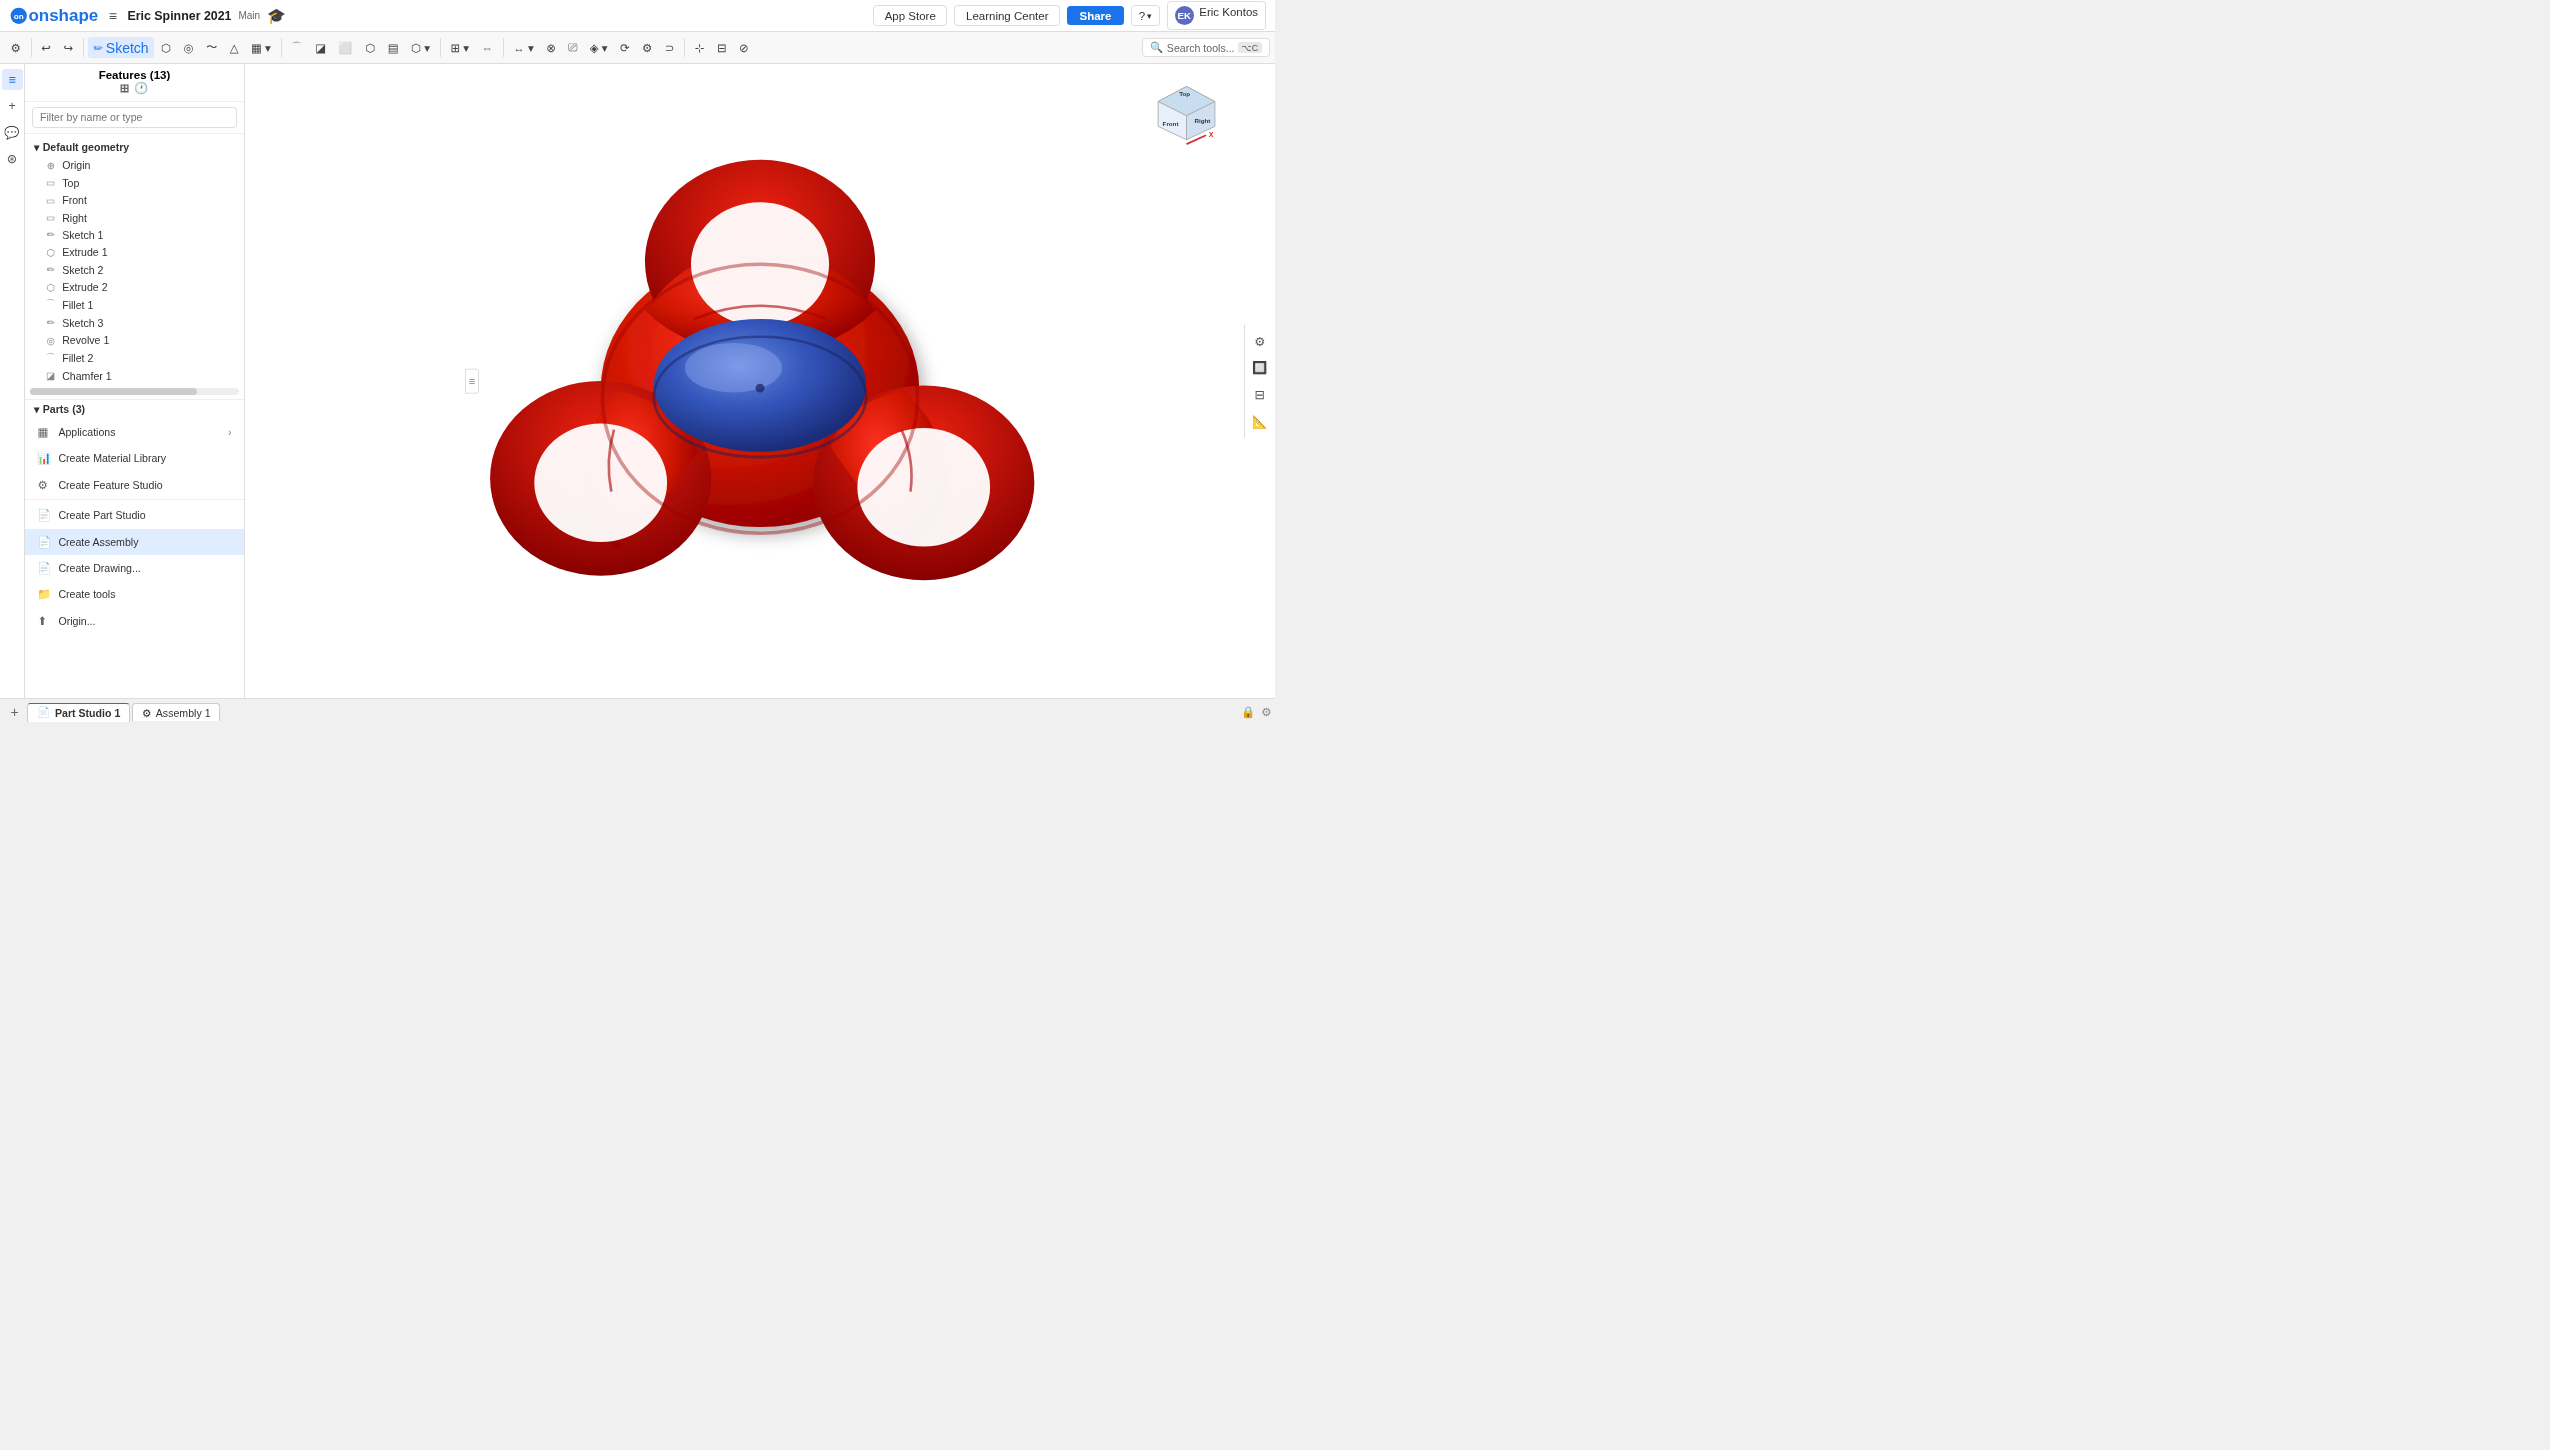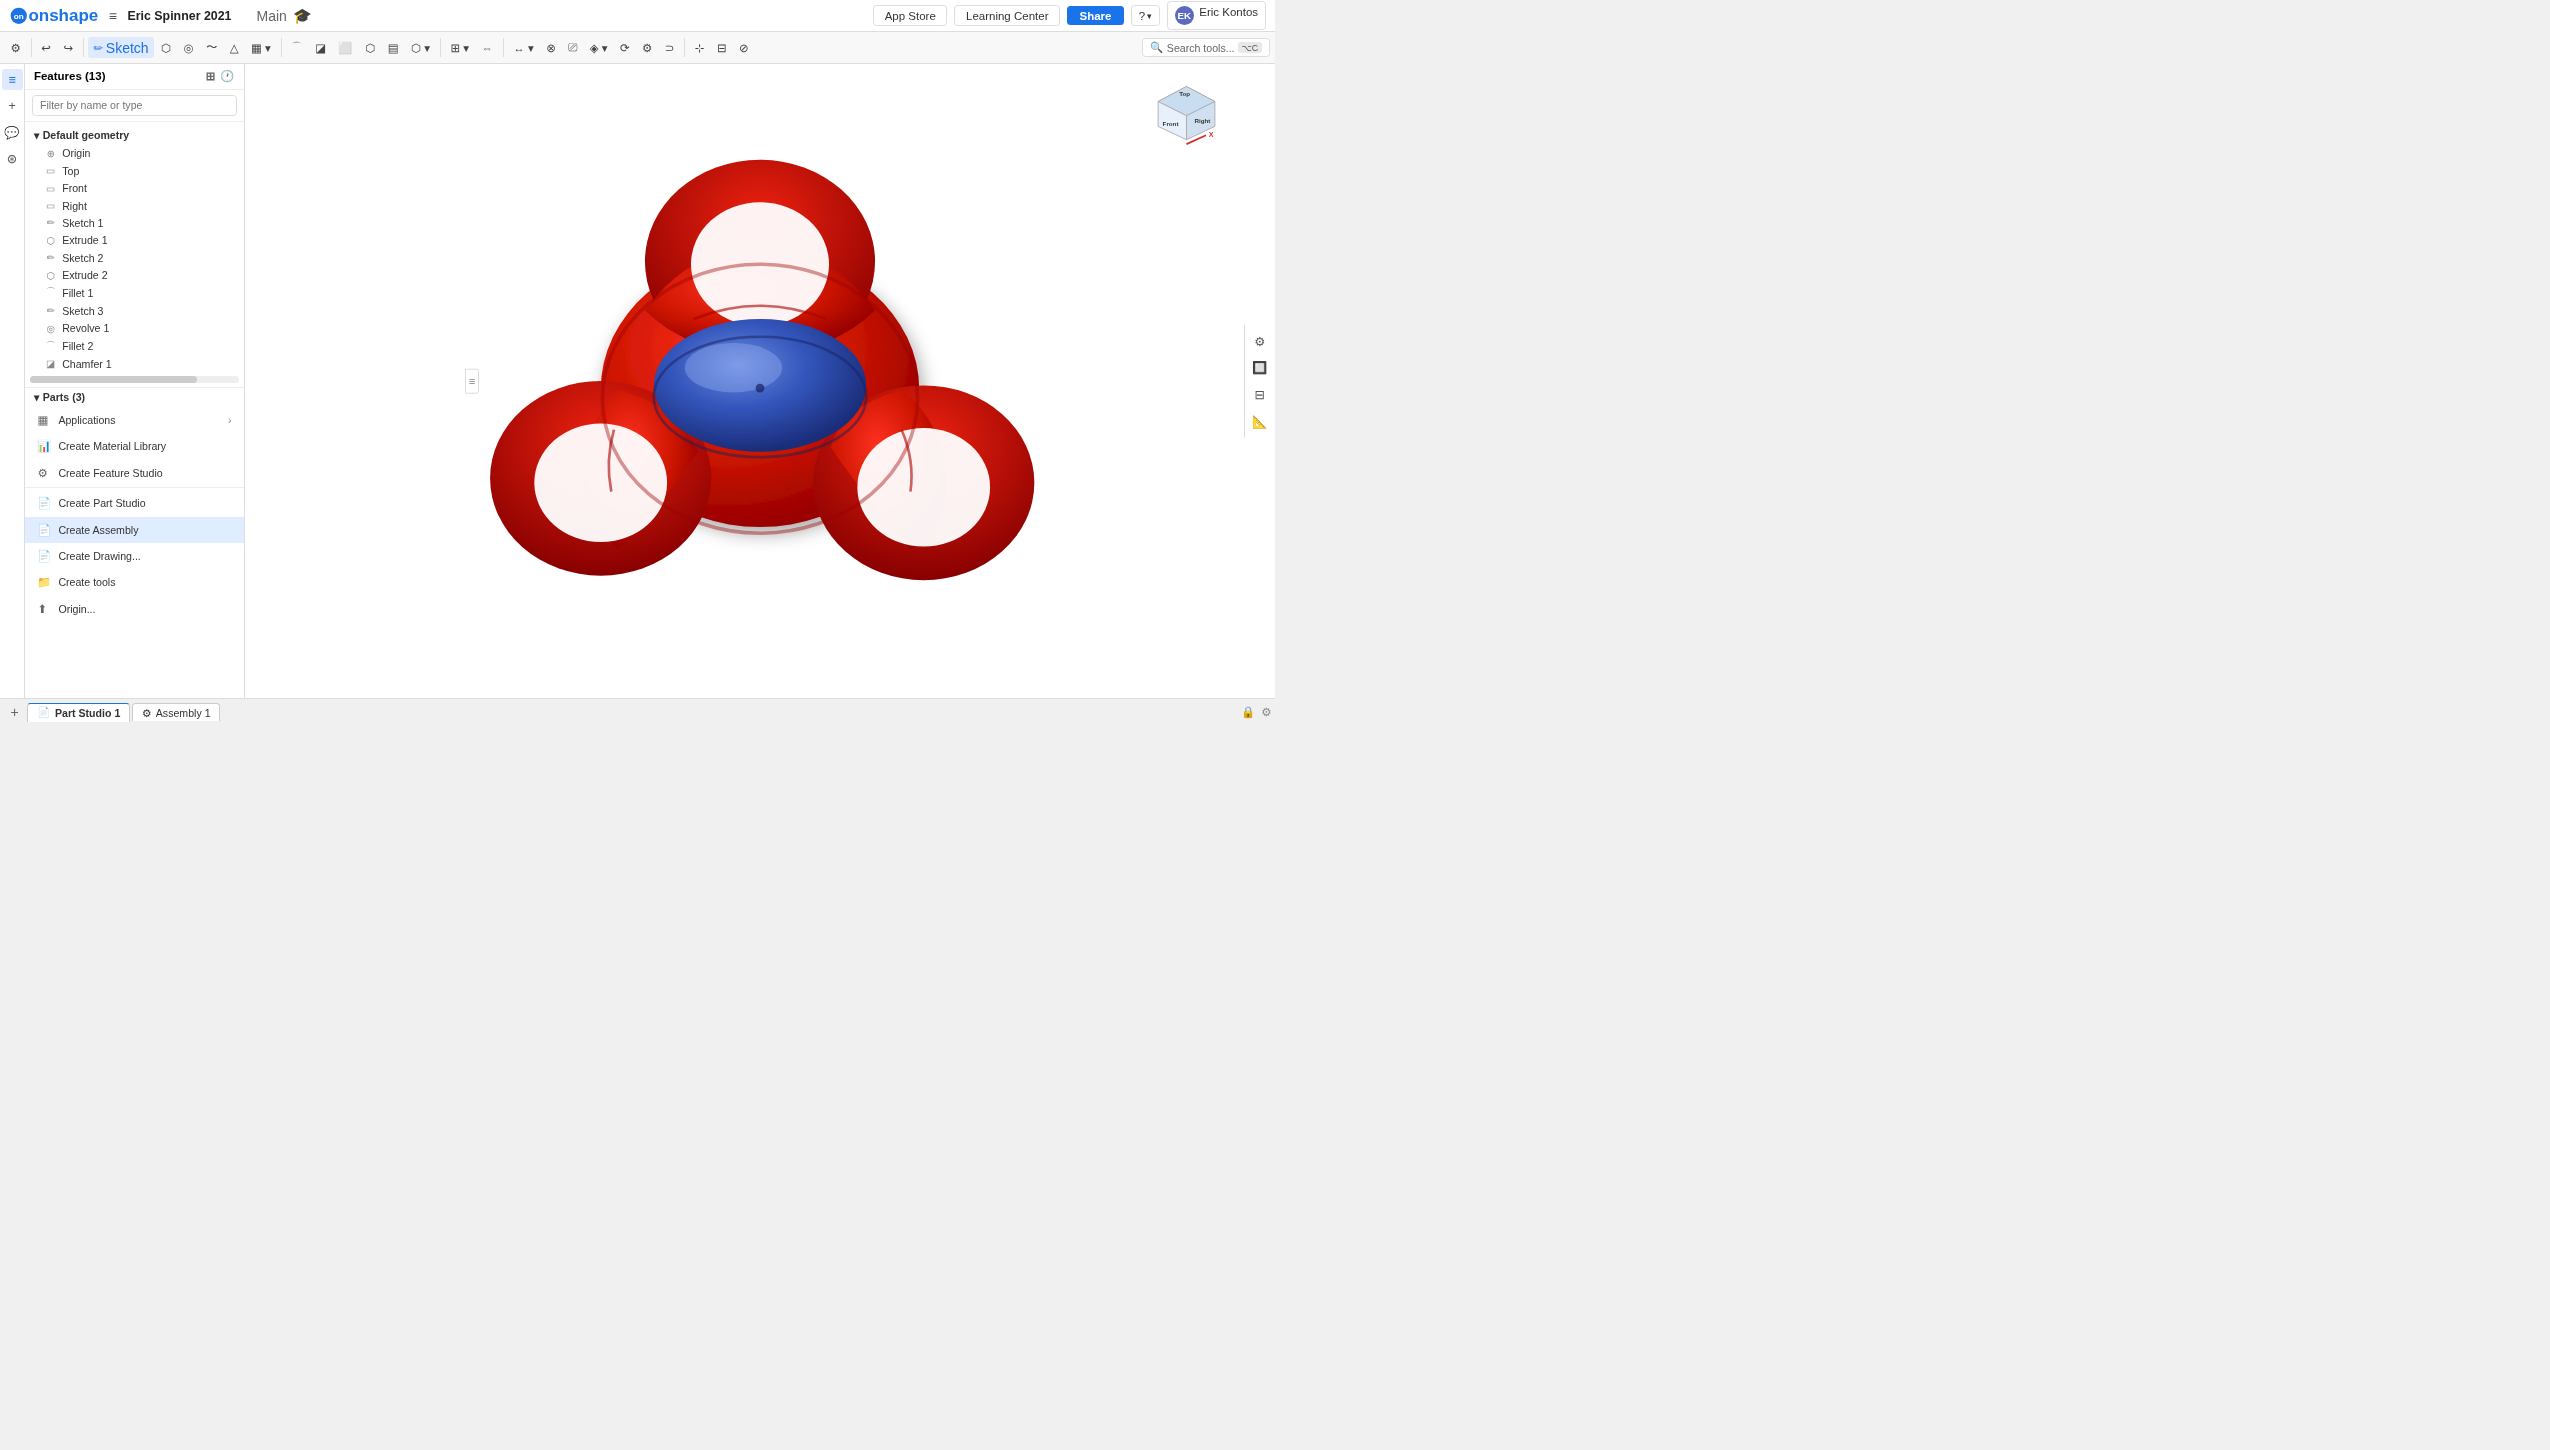--- a/index.html
+++ b/index.html
@@ -44,21 +44,21 @@
     
     #main { display: flex; height: calc(725px - 64px - 26.6px); }
 
     
     #left-panel {
       width: 220px; background: #fff; border-right: 0.9px solid #ddd;
       display: flex; flex-direction: column; overflow: hidden;
     }
     #panel-header {
       display: flex; align-items: center; justify-content: space-between;
-      padding: 5.3px 8.9px; border-bottom: 0.9px solid #eee; font-weight: 600; font-size: 11.5px;
+      padding: 5.3px 8.9px; border-bottom: 0.9px solid #eee; font-weight: 600; font-size: 11.5px; flex-direction: column;
     }
     #panel-header .icons { display: flex; gap: 5.3px; }
     #panel-header .icons span { cursor: pointer; color: #666; }
     #filter-row { padding: 5.3px 7px; border-bottom: 0.9px solid #eee; }
     #filter-row input {
       width: 100%; padding: 3.5px 7px; border: 0.9px solid #ddd;
       border-radius: 3.5px; font-size: 10.6px; color: #aaa;
     }
     #feature-tree { overflow-y: auto; flex: 1; padding: 3.5px 0; }
     .tree-section-header {
@@ -141,21 +141,21 @@
 <div id="top-nav">
   <span style="display:flex;align-items:center;gap:0;">
     <svg viewBox="0 0 24 24" width="19.5" height="19.5" fill="none" style="font-size:13px">
       <circle cx="12" cy="12" r="10" fill="#1a73e8"></circle>
       <text x="12" y="16" text-anchor="middle" fill="white" font-size="10" font-weight="bold">on</text>
     </svg>
     <span style="font-weight:700;font-size:17px;color:#1a73e8;">onshape</span>
   </span>
   <span style="cursor:pointer;font-size:14px;color:#555;padding:1.8px 3.5px;">≡</span>
   <span style="font-weight:700;font-size:12.4px;color:#222;">Eric Spinner 2021</span>
-  <span style="font-size:14px;color:#666;margin-left:18px;">Main</span>
+  <span style="font-size:10px;color:#666;">Main</span>
   <span style="font-size:15px;cursor:pointer;">🎓</span>
   <div style="flex:1;"></div>
   <button class="nav-btn">App Store</button>
   <button class="nav-btn">Learning Center</button>
   <button class="share-btn">Share</button>
   <div class="help-btn">
     <span>?</span>
     <span style="font-size:8.9px;">▾</span>
   </div>
   <div class="user-btn">

